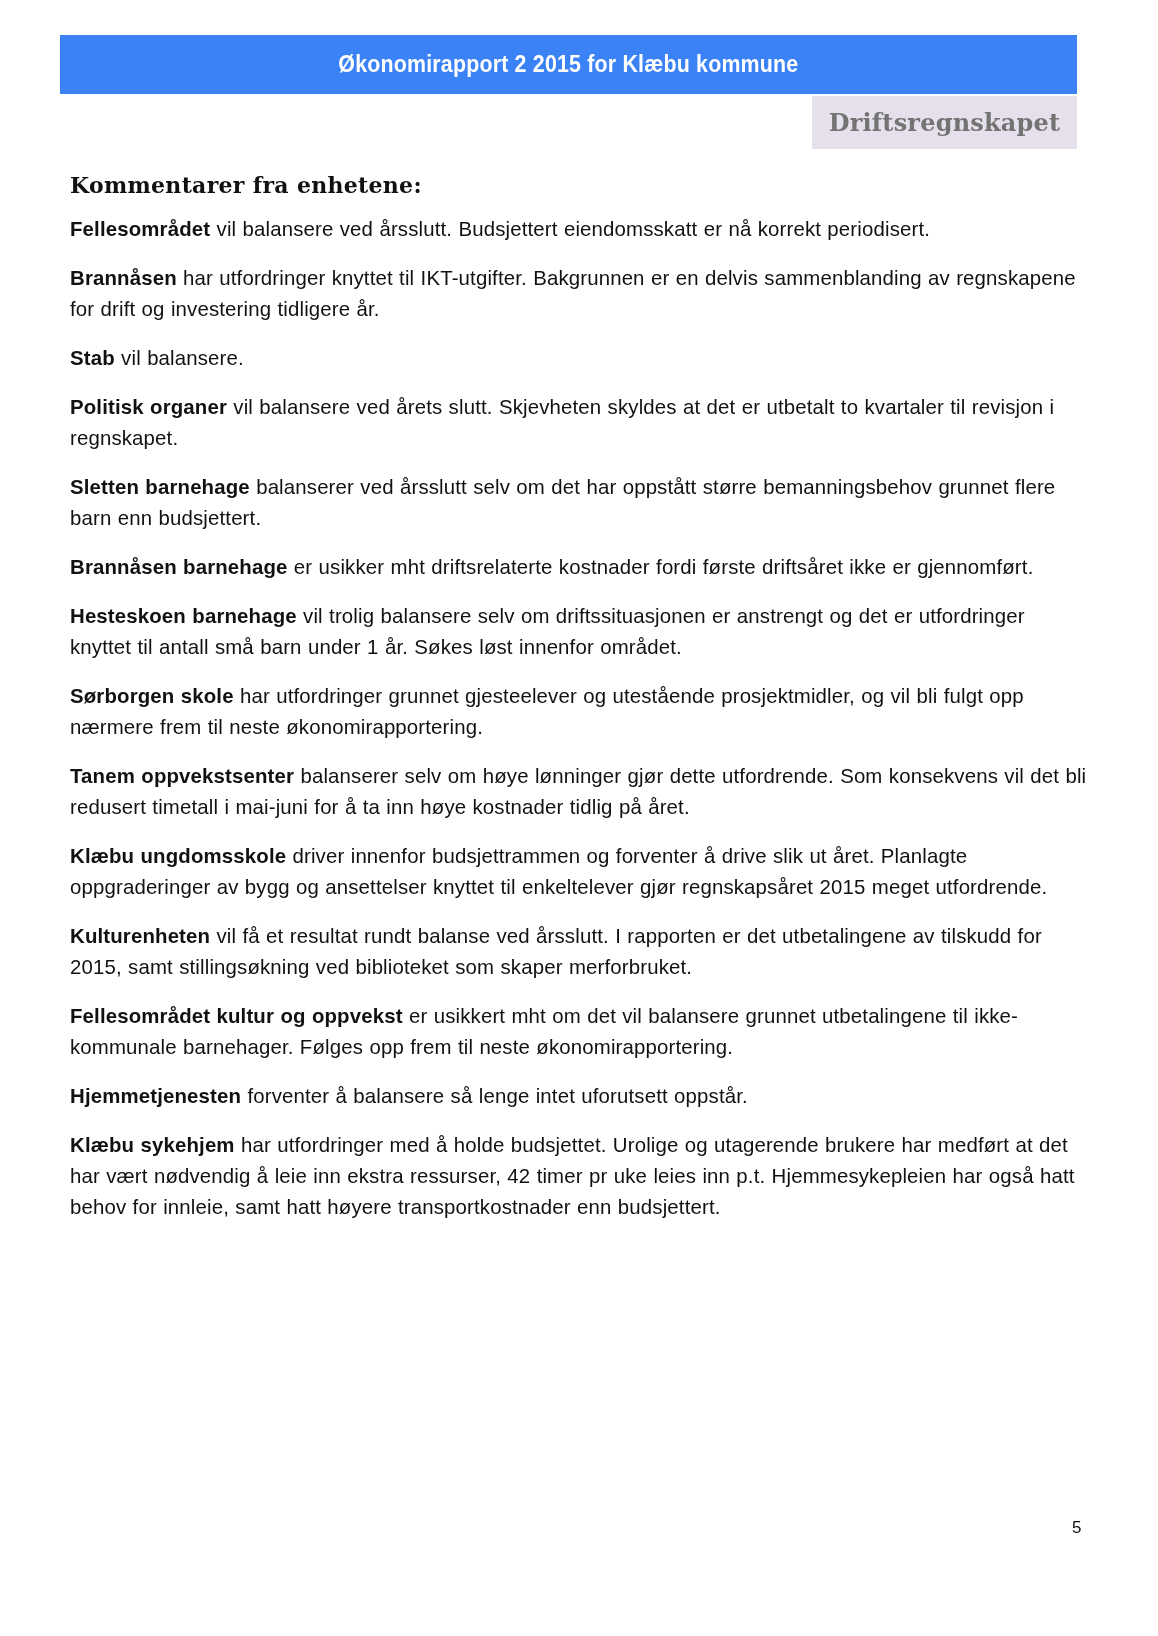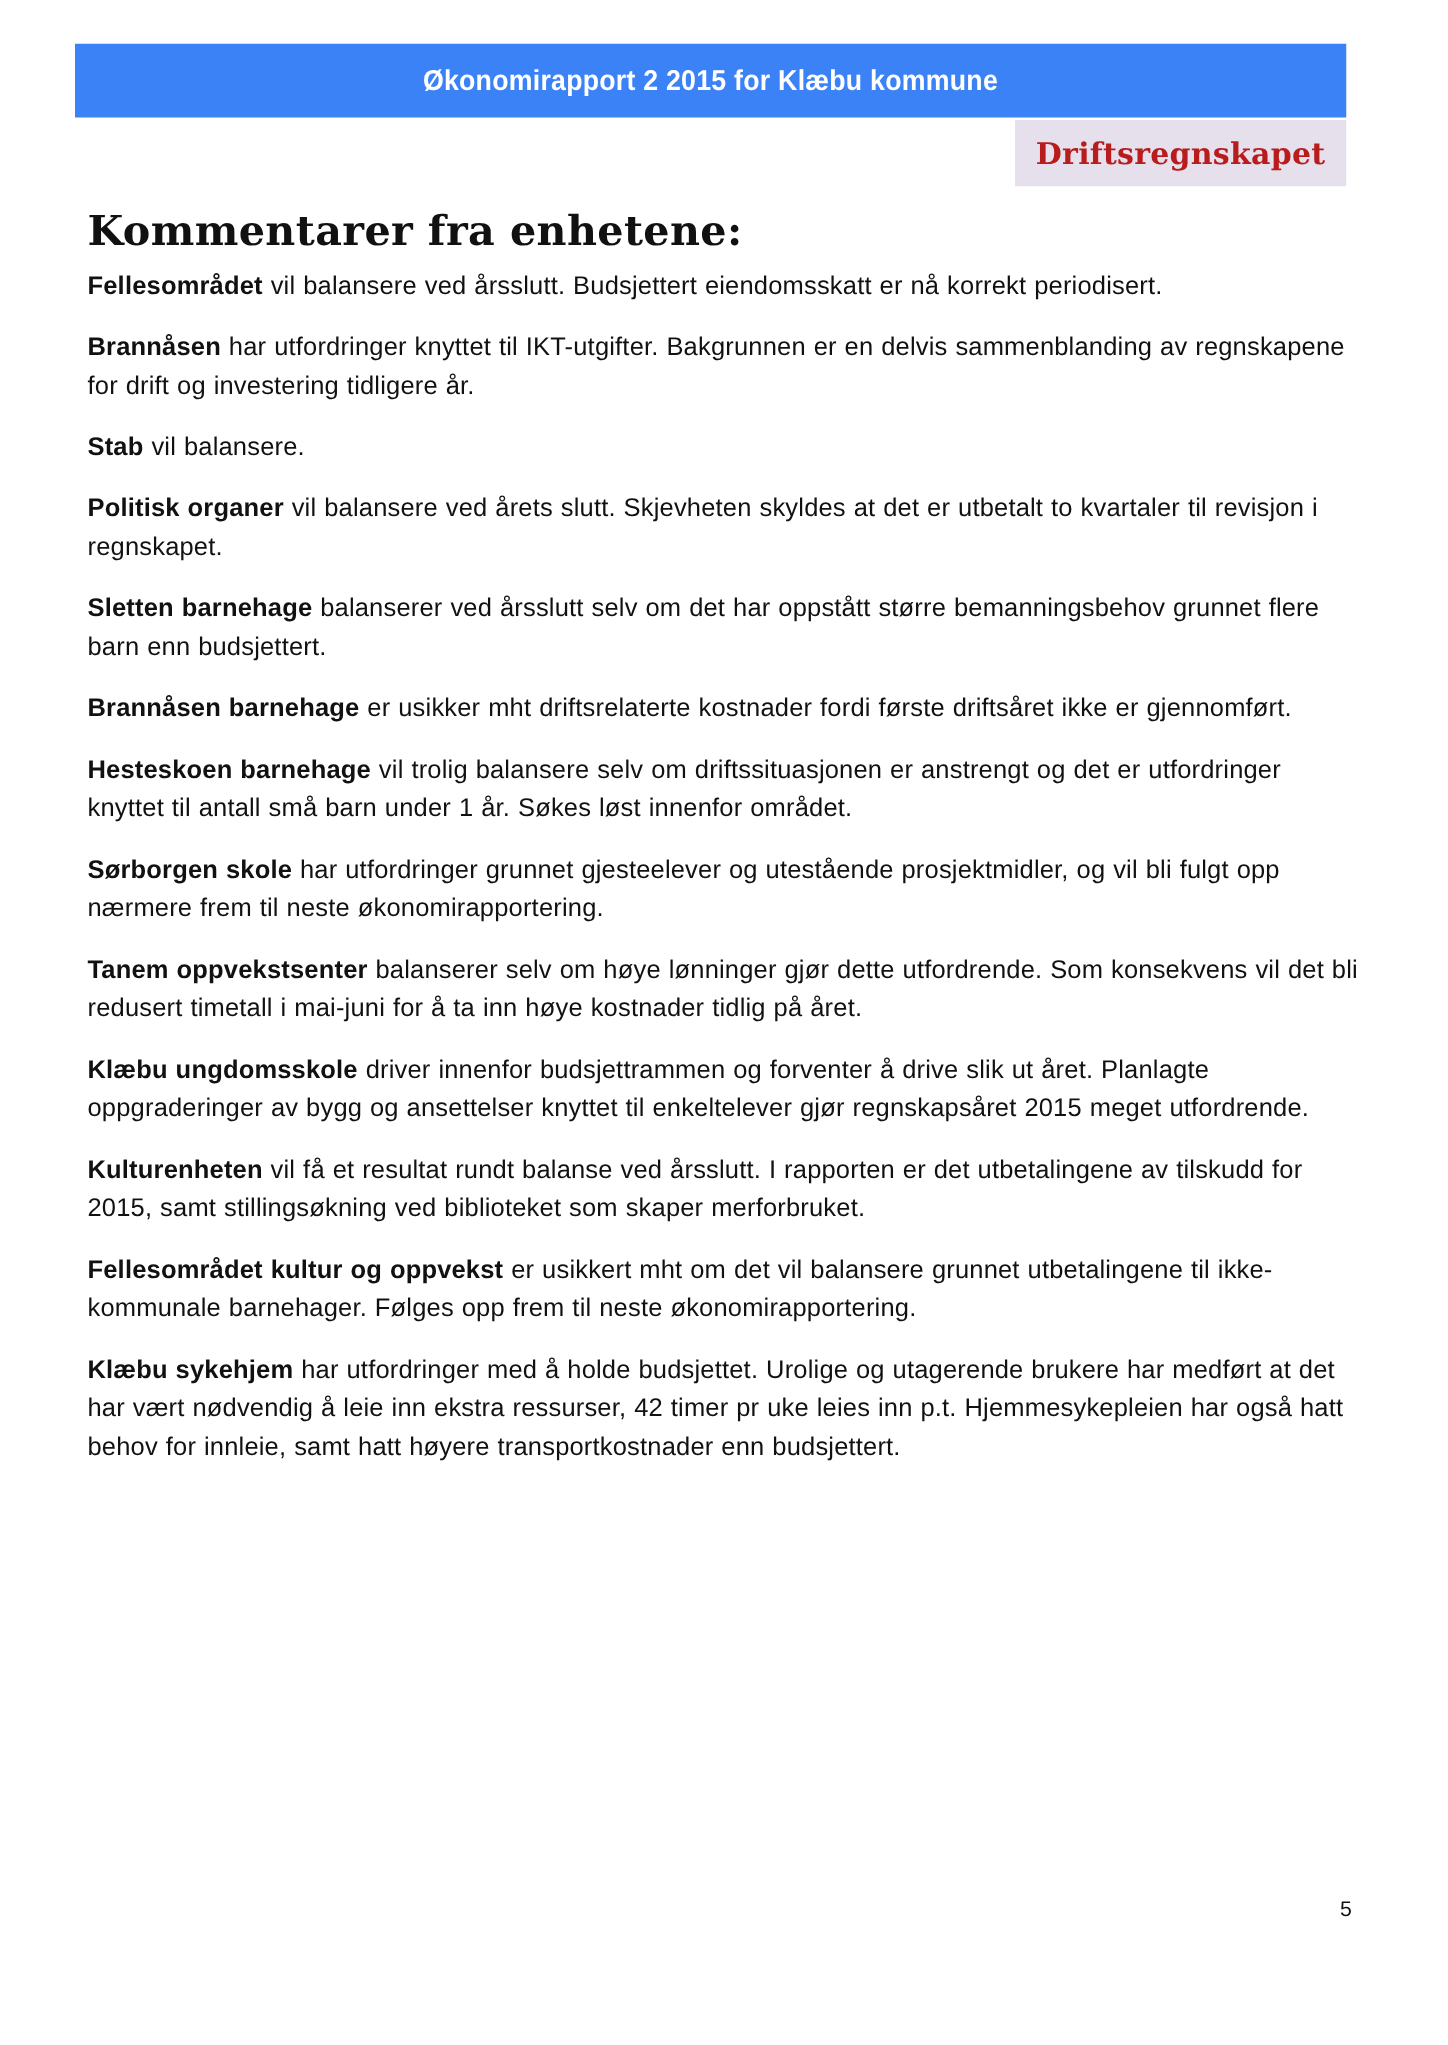--- a/index.html
+++ b/index.html
@@ -42,33 +42,33 @@
       height: 53px;
       background: #e5e0ec;
       display: flex;
       align-items: center;
       justify-content: center;
     }
     .section-title {
       font-family: "DejaVu Serif", serif;
       font-weight: bold;
       font-size: 24px;
-      color: #b91c1c;
+      color: #737373;
       letter-spacing: 0.2px;
     }
     .content {
       position: absolute;
       left: 70px;
       top: 170px;
       width: 1020px;
     }
     .heading {
       font-family: "DejaVu Serif", serif;
       font-weight: bold;
-      font-size: 33px;
+      font-size: 22px;
       margin: 0 0 14px 0;
       line-height: 30px;
       letter-spacing: 0.3px;
     }
     .para {
       font-family: Liberation Sans, sans-serif;
       font-size: 20.4px;
       line-height: 31px;
       margin: 0 0 18px 0;
       letter-spacing: 0.15px;
@@ -117,17 +117,18 @@
   <p class="para"><span class="unit">Sørborgen skole</span><span> har utfordringer grunnet gjesteelever og utestående prosjektmidler, og vil bli fulgt opp nærmere frem til neste økonomirapportering.</span></p>
 
   <p class="para"><span class="unit">Tanem oppvekstsenter</span><span> balanserer selv om høye lønninger gjør dette utfordrende. Som konsekvens vil det bli redusert timetall i mai-juni for å ta inn høye kostnader tidlig på året.</span></p>
 
   <p class="para"><span class="unit">Klæbu ungdomsskole</span><span> driver innenfor budsjettrammen og forventer å drive slik ut året. Planlagte oppgraderinger av bygg og ansettelser knyttet til enkeltelever gjør regnskapsåret 2015 meget utfordrende.</span></p>
 
   <p class="para"><span class="unit">Kulturenheten</span><span> vil få et resultat rundt balanse ved årsslutt. I rapporten er det utbetalingene av tilskudd for 2015, samt stillingsøkning ved biblioteket som skaper merforbruket.</span></p>
 
   <p class="para"><span class="unit">Fellesområdet kultur og oppvekst</span><span> er usikkert mht om det vil balansere grunnet utbetalingene til ikke-kommunale barnehager. Følges opp frem til neste økonomirapportering.</span></p>
 
+  <p class="para"><span class="unit">Hjemmetjenesten</span><span> forventer å balansere så lenge intet uforutsett oppstår.</span></p>
 
   <p class="para"><span class="unit">Klæbu sykehjem</span><span> har utfordringer med å holde budsjettet. Urolige og utagerende brukere har medført at det har vært nødvendig å leie inn ekstra ressurser, 42 timer pr uke leies inn p.t. Hjemmesykepleien har også hatt behov for innleie, samt hatt høyere transportkostnader enn budsjettert.</span></p>
 </div>
 
 <div class="page-number">5</div>
 
 </body></html>

